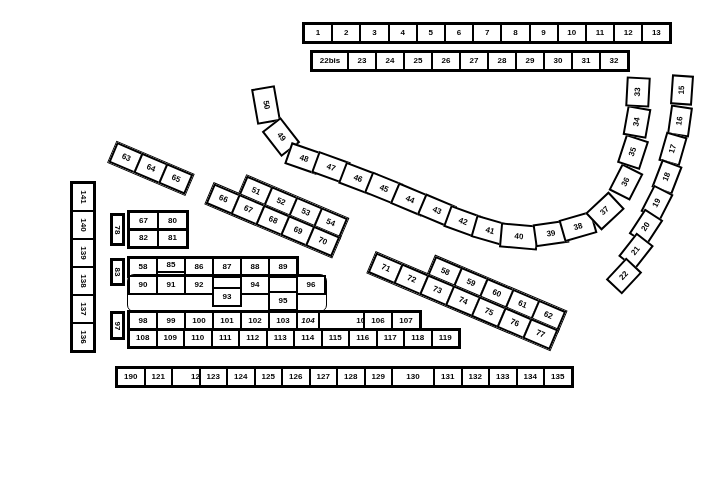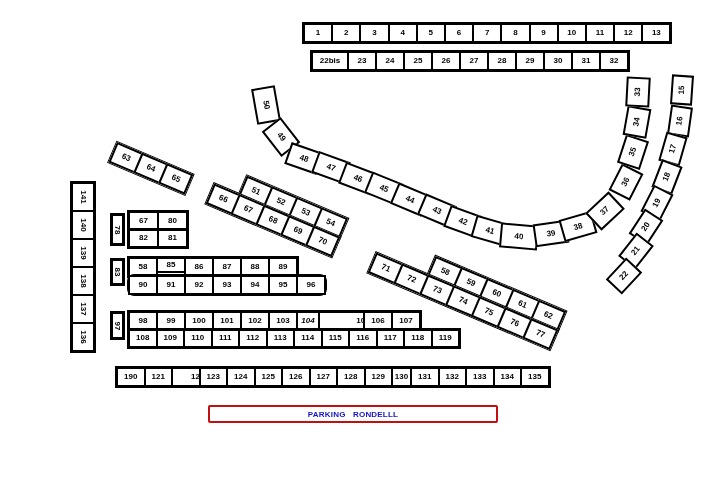--- a/index.html
+++ b/index.html
@@ -21,23 +21,20 @@
   #parking-box { position:absolute; left:208px; top:405px; width:290px; height:18px;
                  border:2px solid #c01010; border-radius:2px; background:#fff;
                  display:flex; align-items:center; justify-content:center; }
   #parking-box span { font-size:8px; font-weight:bold; word-spacing:5px;
                       letter-spacing:0.2px; white-space:nowrap; }
 </style>
 </head>
 <body>
 
 <div id="map">
-  <div id="parking-box" style="border-color: rgb(192, 16, 16);">
-    <span style="color: rgb(20, 20, 204);">PARKING RONDELLL</span>
-  </div>
 <div class="crow" style="left: 303px; top: 23px;">
       <div class="cell" style="width: 30.2px; height: 20px;">
         <span>1</span>
       </div>
       <div class="cell" style="width: 30.2px; height: 20px;">
         <span>2</span>
       </div>
       <div class="cell" style="width: 30.2px; height: 20px;">
         <span>3</span>
       </div>
@@ -131,21 +128,21 @@
       </div>
       <div class="cell" style="width: 29.5px; height: 20px;">
         <span>127</span>
       </div>
       <div class="cell" style="width: 29.5px; height: 20px;">
         <span>128</span>
       </div>
       <div class="cell" style="width: 29.5px; height: 20px;">
         <span>129</span>
       </div>
-      <div class="cell" style="width: 21px; height: 20px;">
+      <div class="cell" style="width: 44px; height: 20px;">
         <span>130</span>
       </div>
       <div class="cell" style="width: 29.5px; height: 20px;">
         <span>131</span>
       </div>
       <div class="cell" style="width: 29.5px; height: 20px;">
         <span>132</span>
       </div>
       <div class="cell" style="width: 29.5px; height: 20px;">
         <span>133</span>
@@ -392,27 +389,27 @@
       <div class="crow" style="left: 0px; top: 18px; border-radius: 6px;">
         <div class="cell" style="width: 30px; height: 20px;">
           <span>90</span>
         </div>
         <div class="cell" style="width: 30px; height: 20px;">
           <span>91</span>
         </div>
         <div class="cell" style="width: 30px; height: 20px;">
           <span>92</span>
         </div>
-        <div class="cell" style="width: 30px; height: 20px;">
+        <div class="cell" style="width: 30px; height: 20px; margin-top: 12px;">
           <span>93</span>
         </div>
         <div class="cell" style="width: 30px; height: 20px;">
           <span>94</span>
         </div>
-        <div class="cell" style="width: 30px; height: 20px;">
+        <div class="cell" style="width: 30px; height: 20px; margin-top: 16px;">
           <span>95</span>
         </div>
         <div class="cell" style="width: 30px; height: 20px;">
           <span>96</span>
         </div>
       </div>
     </div>
     <div class="cell sidebox" style="width: 13px; height: 26px; left: 111px; top: 259px;">
       <span class="vtext">83</span>
     </div>

